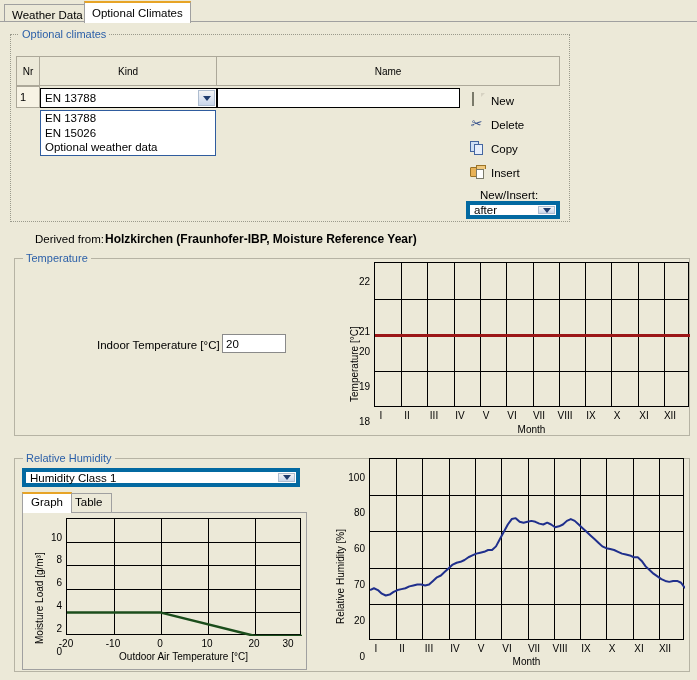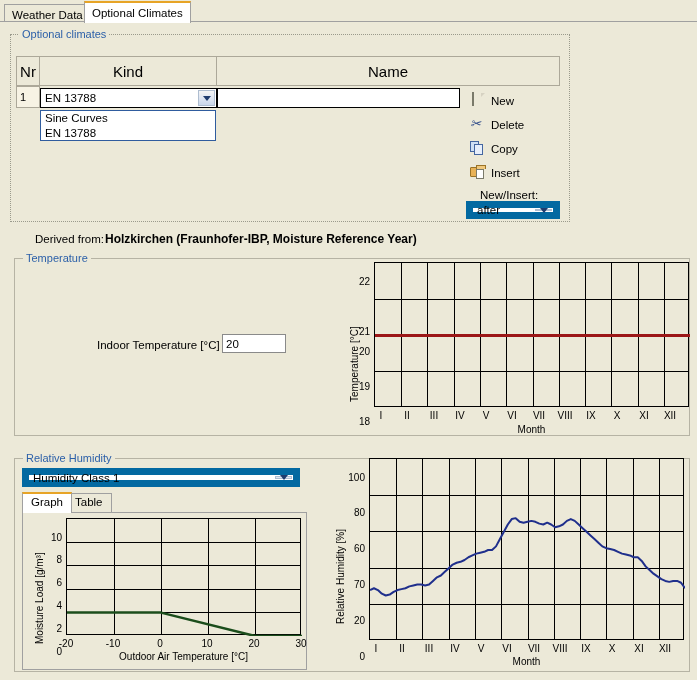--- a/index.html
+++ b/index.html
@@ -63,37 +63,37 @@
     white-space:nowrap;
   }
 
   
   .tbl-header {
     position:absolute;
     background:#ece9d8;
     border:1px solid #aca899;
     border-left:none;
     display:flex; align-items:center; justify-content:center;
-    font-size:15px;
+    font-size:10px;
     height:30px;
   }
   .tbl-cell-nr {
     position:absolute;
     background:#f7f3e4;
     border:1px solid #aca899;
     display:flex; align-items:center;
     padding-left:3px;
     font-size:11px;
   }
 
   
   .combo {
     position:absolute;
     background:#fff;
-    border:7px solid #0369a1;
+    border:4px solid #0369a1;
     display:flex; align-items:center;
     font-size:11.5px;
     padding-left:4px;
     color:#000;
   }
   .combo.sunken { border:1px solid #000; }
   .combo .arrowbtn {
     position:absolute; right:1px; top:1px; bottom:1px; width:17px;
     background:linear-gradient(to bottom,#f4f4f4 0%, #dfe6f2 50%, #c9d6ea 100%);
     border:1px solid #aebdd0;
@@ -234,22 +234,23 @@
   <span class="arrowbtn">
       <i class="chev"></i>
     </span>
 </div>
 
 <div class="textinput" style="left:217px; top:88px; width:243px; height:20px;">
   <span></span>
 </div>
 
 <div class="droplist" style="left:40px; top:110px; width:176px;">
-  <div class="opt">Sine Curves</div>
   <div class="opt">EN 13788</div>
+  <div class="opt">EN 15026</div>
+  <div class="opt">Optional weather data</div>
 </div>
 
 <div class="action" style="left:470px; top:93px;">
   <span class="ico"><i class="ico-page"></i></span>
   <span>New</span>
 </div>
 <div class="action" style="left:470px; top:117px;">
   <span class="ico"><i class="ico-scissors">✂</i></span>
   <span>Delete</span>
 </div>
@@ -374,21 +375,21 @@
     <svg id="svg-moist" width="235" height="117" viewBox="0 0 235 117" preserveAspectRatio="none" style="position:absolute;left:0;top:0;">
         <polyline points="0.00,93.60 94.00,93.60 188.00,117.00 235.00,117.00" fill="none" stroke="#1b4d1b" stroke-width="2.5" stroke-linejoin="round"></polyline>
       </svg>
   </div>
 
   <div class="xtick" style="left:24px;  top:120px; width:28px;">-20</div>
   <div class="xtick" style="left:71px;  top:120px; width:28px;">-10</div>
   <div class="xtick" style="left:118px; top:120px; width:28px;">0</div>
   <div class="xtick" style="left:165px; top:120px; width:28px;">10</div>
   <div class="xtick" style="left:212px; top:120px; width:28px;">20</div>
-  <div class="xtick" style="left:259px; top:120px; width:28px;">30</div>
+  <div class="xtick" style="left:246px; top:120px; width:28px;">30</div>
 
   <div class="xlab" style="left:33px; top:133px; width:245px;">Outdoor  Air  Temperature  [°C]</div>
 </div>
 
 <div class="chart" style="left:325px; top:458px; width:365px; height:212px;">
   <div class="ylab" style="left:10px; top:166px;">Relative Humidity [%]</div>
 
   <div class="ytick" style="left:12px; top:-4px; width:28px;">100</div>
   <div class="ytick" style="left:12px; top:31px; width:28px;">80</div>
   <div class="ytick" style="left:12px; top:67px; width:28px;">60</div>

